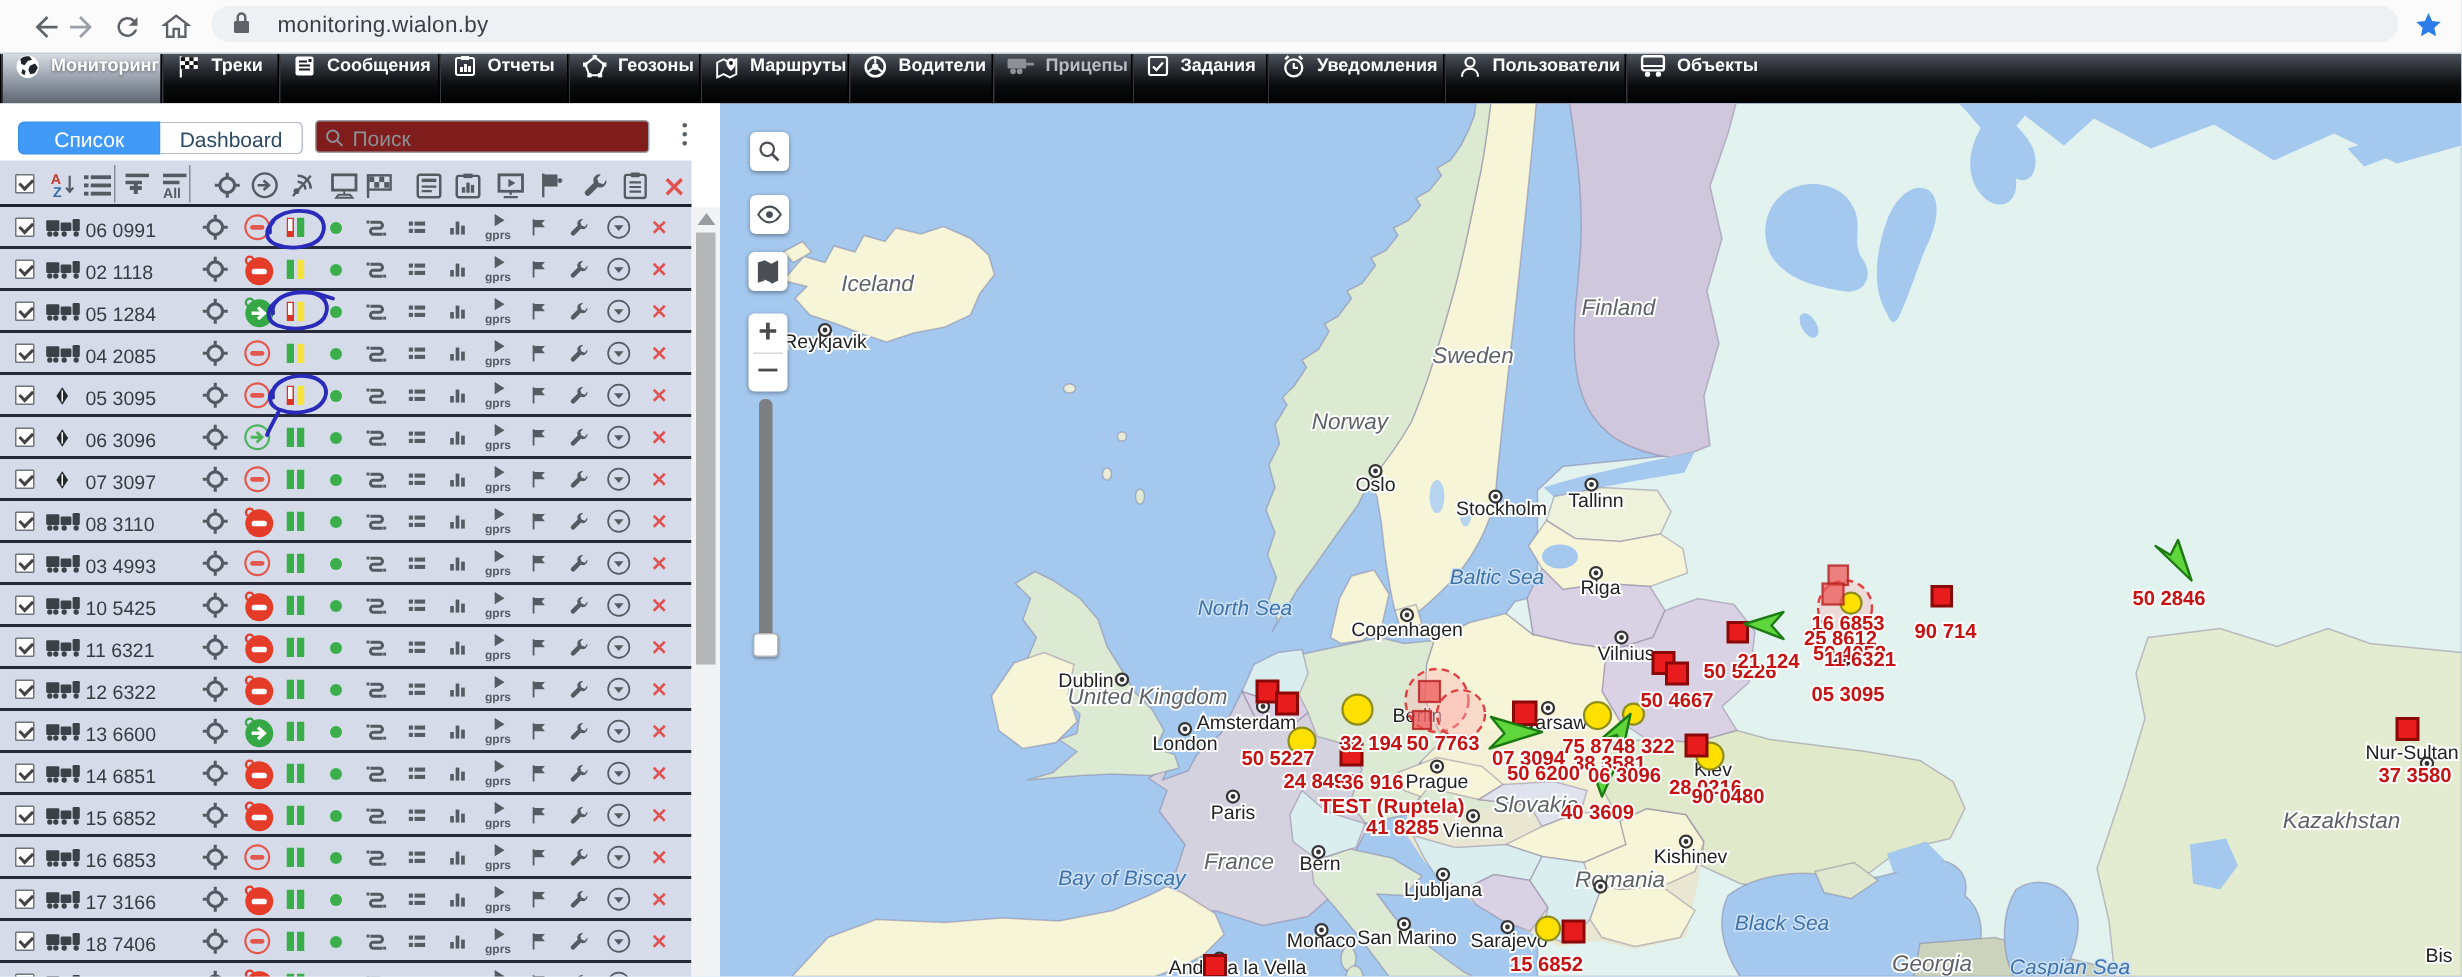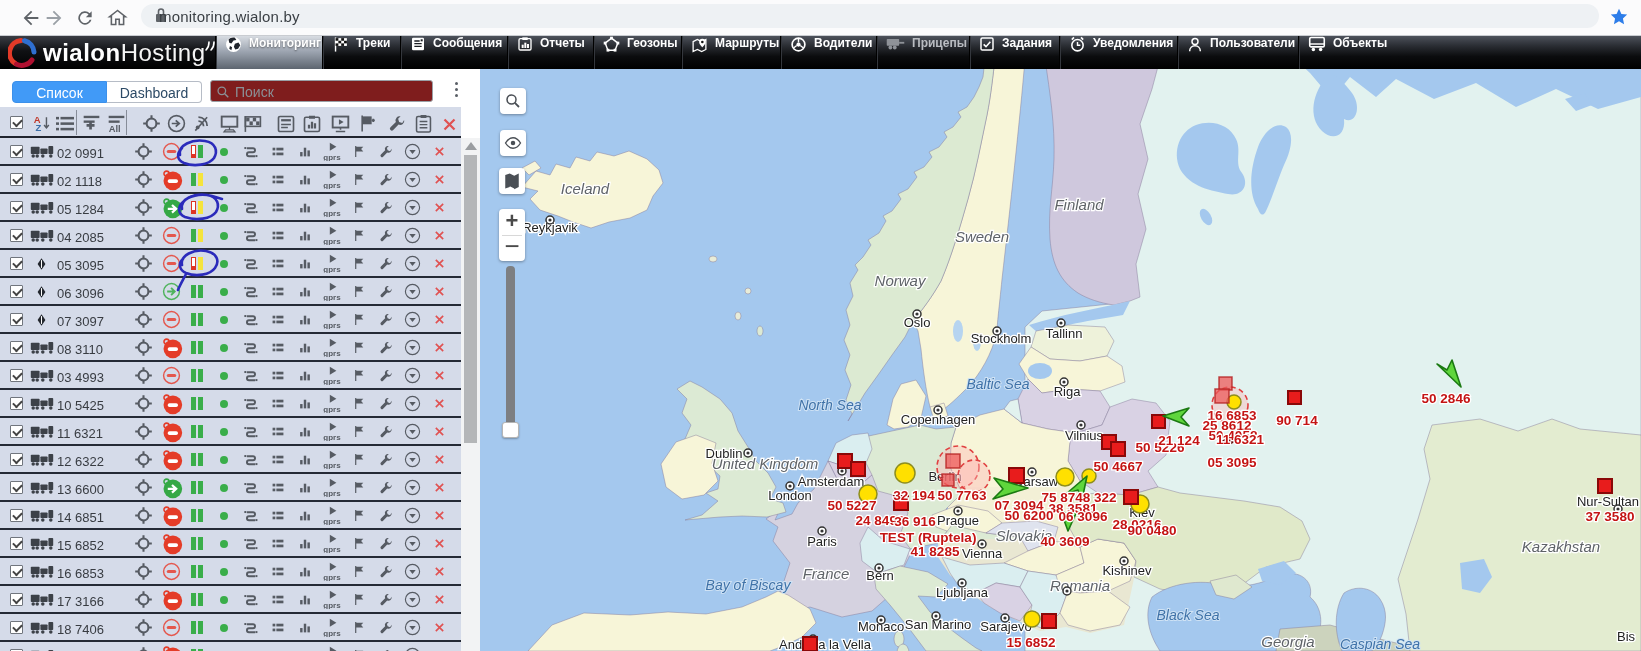--- a/index.html
+++ b/index.html
@@ -1,21 +1,21 @@
 <!DOCTYPE html>
 <html><head><meta charset="utf-8">
 <style>
 *{margin:0;padding:0;box-sizing:border-box}
 html,body{width:1641px;height:651px;overflow:hidden;font-family:"Liberation Sans",sans-serif}
 #app{position:relative;width:1641px;height:651px;background:#fff}
 
 #chrome{position:absolute;left:0;top:0;width:1641px;height:36px;background:#fbfbfc;border-bottom:1px solid #c9ccd1}
 #chrome svg{position:absolute;top:7px}
 .pill{position:absolute;left:141px;top:4px;width:1458px;height:24px;background:#eef1f4;border-radius:13px}
-.url{position:absolute;left:159px;top:8px;font-size:15px;color:#3a3f44;letter-spacing:.2px}
+.url{position:absolute;left:185px;top:8px;font-size:15px;color:#3a3f44;letter-spacing:.2px}
 .lock{position:absolute;left:154px;top:9px}
 .star{position:absolute;left:1609px;top:7px}
 
 #nav{position:absolute;left:0;top:36px;width:1641px;height:33px;background:linear-gradient(180deg,#4d525b 0%,#2a2d33 30%,#0b0c0e 62%,#000 100%);display:flex}
 #logo{width:215px;height:33px;position:relative;background:linear-gradient(180deg,#3a3d44 0%,#101114 45%,#000 100%)}
 .mi{height:33px;display:flex;padding:0 9px;font-size:12px;border-left:1px solid #000;box-shadow:inset 1px 0 0 #34373d;color:#fff;font-weight:bold;white-space:nowrap}
 .mi svg{margin-right:7px;flex:none}
 .mi{overflow:hidden}
 .mi.act{background:linear-gradient(180deg,#d8dce2 0%,#9ba3af 48%,#5d656f 100%);color:#fff;text-shadow:0 1px 2px rgba(0,0,0,.5)}
 .wlogo{position:absolute;left:43px;top:3px;color:#fff;font-size:24px;letter-spacing:.5px;white-space:nowrap}
@@ -163,30 +163,20 @@
  <svg class="lock" width="14" height="16" viewBox="0 0 14 16">
         <rect x="2" y="7" width="10" height="8" rx="1" fill="#5f6368"></rect>
         <path d="M4.5 7V4.5a2.5 2.5 0 0 1 5 0V7" fill="none" stroke="#5f6368" stroke-width="1.6"></path>
       </svg>
  <div class="url">monitoring.wialon.by</div>
  <svg class="star" width="20" height="20" viewBox="0 0 24 24">
         <path d="M12 2l2.9 6.3 6.9.8-5.1 4.7 1.4 6.8L12 17.2 5.9 20.6l1.4-6.8L2.2 9.1l6.9-.8z" fill="#2d7de9"></path>
       </svg>
 </div>
 <div id="nav">
- <div id="logo">
-  <svg width="30" height="30" viewBox="0 0 30 30" style="position:absolute;left:8px;top:2px">
-   <path d="M13 2.6 A12.4 12.4 0 0 0 7.2 25.4" fill="none" stroke="#e23a28" stroke-width="5" stroke-linecap="round"></path>
-   <path d="M8.5 26.2 A12.4 12.4 0 0 0 24 22" fill="none" stroke="#b01030" stroke-width="5" stroke-linecap="round"></path>
-   <path d="M16.5 2.7 A12.4 12.4 0 0 1 26 14" fill="none" stroke="#2f6fd0" stroke-width="5" stroke-linecap="round"></path>
-  </svg>
-  <div class="wlogo"><b>wialon</b><span>Hosting</span><svg width="14" height="12" viewBox="0 0 14 12" style="position:relative;top:-9px;left:-2px">
-            <path d="M2 10 A11 11 0 0 0 5 2M7 10 A11 11 0 0 0 10 2" fill="none" stroke="#fff" stroke-width="1.6" stroke-linecap="round"></path>
-          </svg></div>
- </div>
  <div class="mi act" style="width:107px"><svg width="17" height="17" viewBox="0 0 24 24">
           <circle cx="12" cy="12" r="10.5" fill="#fff"></circle>
           <path d="M5 5c2-2.5 6-3.5 9-2.5l2 3-4 1-3 4-3-1z M14 11l5-2 2.5 4-3 5-4 1-2-4z M7 14l3 2-1 4-3-2z" fill="#20242c"></path>
         </svg>Мониторинг</div>
  <div class="mi" style="width:78px"><svg width="17" height="17" viewBox="0 0 24 24">
           <path d="M5 2v20" stroke="#fff" stroke-width="2"></path>
           <rect x="5" y="3" width="16" height="11" fill="#fff"></rect>
           <g fill="#111">
             <rect x="5" y="3" width="4" height="3.7"></rect>
             <rect x="13" y="3" width="4" height="3.7"></rect>
@@ -364,21 +354,21 @@
 <svg class="ti" width="15" height="15" style="left:442px;top:10px" viewBox="0 0 24 24">
           <use href="#xmk"></use>
         </svg>
 </div>
 <div id="rows">
         <div class="row">
 <span class="cb"></span>
           <svg class="ri" width="24" height="14" style="left:30px;top:7px" viewBox="0 0 30 17">
             <use href="#trk"></use>
           </svg>
-          <span class="nm">02 0991</span>
+          <span class="nm">06 0991</span>
 <svg class="ri" width="19" height="19" style="left:134px;top:4px" viewBox="0 0 24 24">
             <use href="#cross"></use>
           </svg>
 <svg class="ri" width="19" height="19" style="left:162px;top:4px" viewBox="0 0 24 24">
             <use href="#minO"></use>
           </svg>
 <svg class="ri" width="5" height="13" style="left:191px;top:7px" viewBox="0 0 10 26">
             <use href="#barR"></use>
           </svg>
 <svg class="ri" width="5" height="13" style="left:198px;top:7px" viewBox="0 0 10 26">

